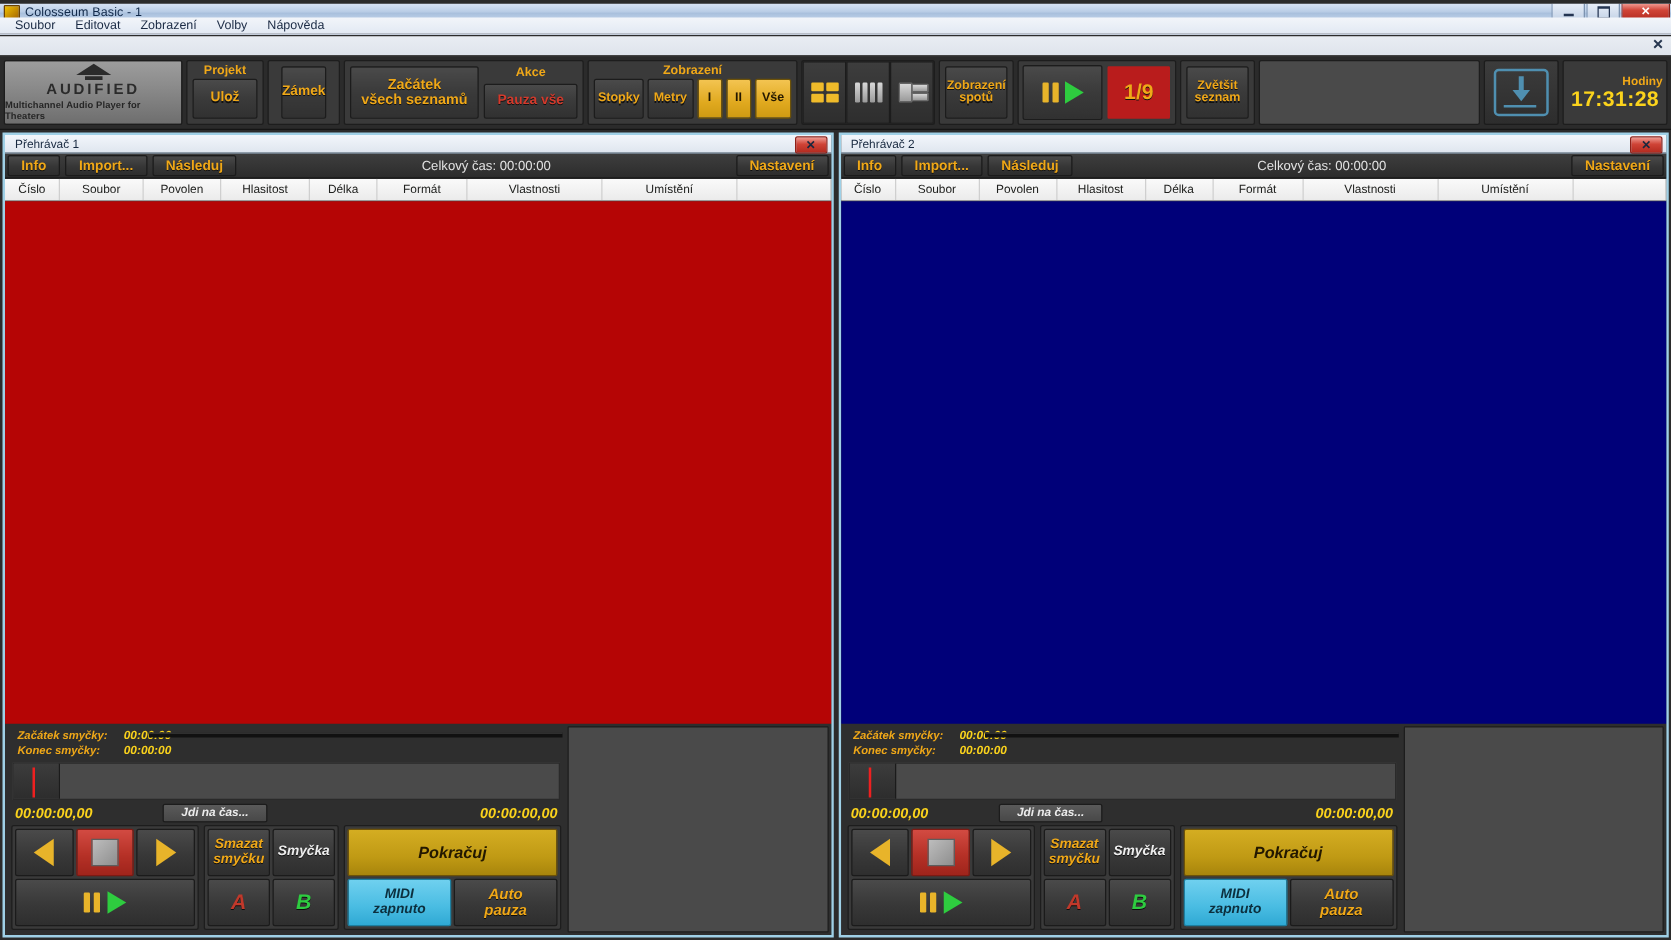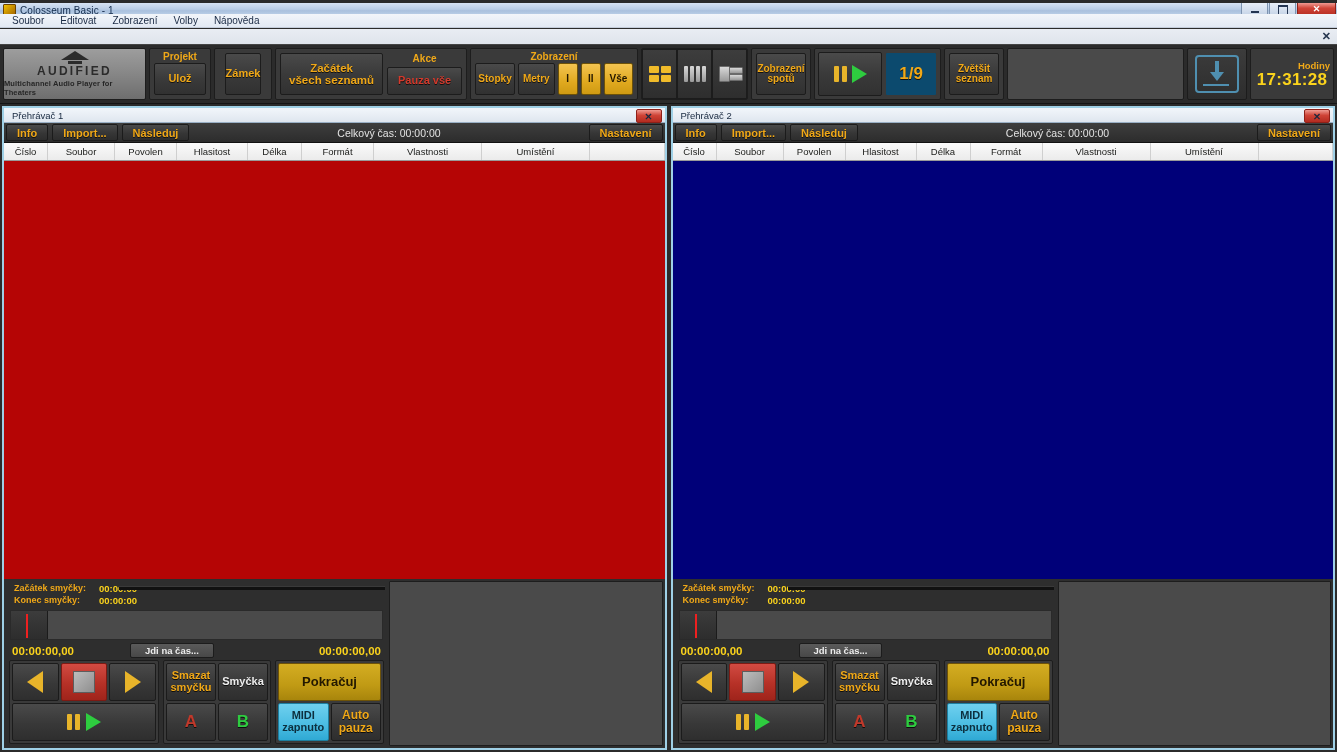--- a/index.html
+++ b/index.html
@@ -197,21 +197,21 @@
   }
   .pl-cols div{
     font-size:9.5px;color:#20211f;display:flex;align-items:center;justify-content:center;
     border-right:1px solid #cfcfcf;box-sizing:border-box;
   }
   .pl-list{flex:1;min-height:0;position:relative;}
   .pl-list.red{background:#b50505;}
   .pl-list.blue{background:#000079;}
 
   .pl-bottom{flex:none;background:#2e2e2e;display:flex;}
-  .pl-bottom-left{width:385px;box-sizing:border-box;padding:0;}
+  .pl-bottom-left{width:450px;box-sizing:border-box;padding:0;font-style:italic;}
   .pl-bottom-right{flex:1;background:#4a4a4a;border:1px solid #1d1d1d;margin:2px 2px 2px 0;border-radius:1px;}
 
   .loopinfo{padding:3px 0 1px 10px;position:relative;}
   .looprow{display:flex;align-items:center;height:12px;}
   .looprow .lbl{color:#f0a818;font-size:9px;font-weight:bold;width:85px;}
   .looprow .val{color:#fbd31c;font-size:9.5px;font-weight:bold;}
   .loop-tick{position:absolute;right:4px;top:7px;height:3px;left:115px;background:#111;border-top:1px solid #3a3a3a;}
 
   .waveband{
     margin:3px 6px 0 6px;height:30px;background:#4a4a4a;border:1px solid #2a2a2a;
@@ -360,21 +360,21 @@
 spotů</div>
     </div>
 
     <div class="grp" style="flex-direction:row;width:127px;padding:3px;gap:3px;">
       <div class="btn" style="flex:1.25;">
         <span class="pp-icon">
           <span class="pauseglyph"><b></b><b></b></span>
           <span class="playglyph"></span>
         </span>
       </div>
-      <div class="btn" style="flex:1;font-size:17px;color:#f0a818;background:#0c4a6e;border-color:#3a3a3a;">1/9</div>
+      <div class="btn" style="flex:1;font-size:17px;color:#f0a818;background:#b91c1c;border-color:#3a3a3a;">1/9</div>
     </div>
 
     <div class="grp" style="width:60px;padding:4px;">
       <div class="btn small" style="flex:1;">Zvětšit
 seznam</div>
     </div>
 
     <div class="blank-box"></div>
 
     <div class="dl-box">

